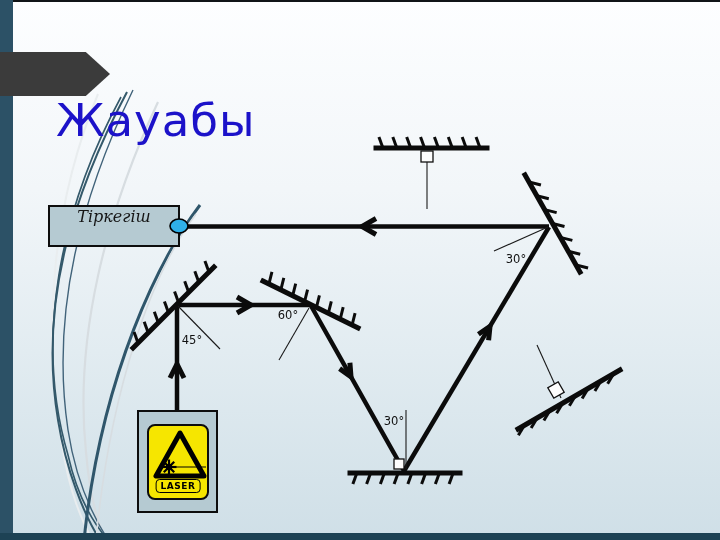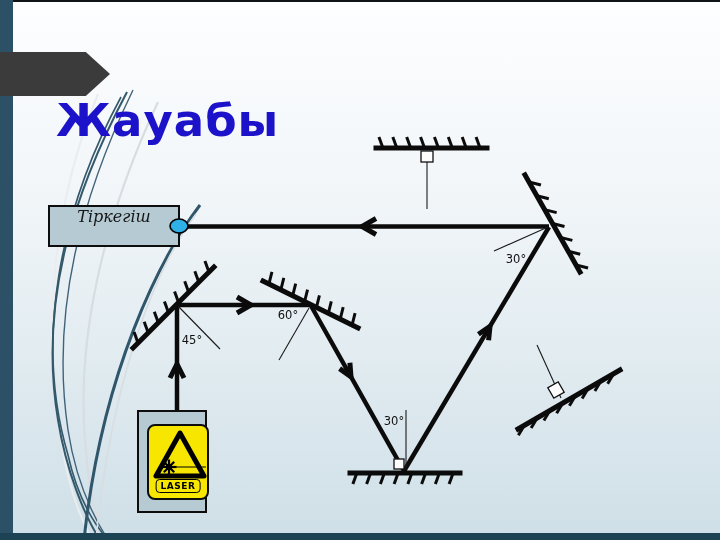--- a/index.html
+++ b/index.html
@@ -11,33 +11,33 @@
   .top-line{position:absolute;left:0;top:0;width:720px;height:2px;background:#101417;}
   .left-bar{position:absolute;left:0;top:0;width:13px;height:540px;background:#2c5166;}
   .bottom-bar{position:absolute;left:0;top:533px;width:720px;height:7px;background:#1d4254;}
   .swooshes{position:absolute;left:0;top:0;}
   .title-pointer{
     position:absolute;left:0;top:52px;width:110px;height:44px;background:#3b3b3b;
     clip-path:polygon(0 0,78% 0,100% 50%,78% 100%,0 100%);
   }
   .slide-title{
     position:absolute;left:56px;top:97px;margin:0;
-    font-size:45px;font-weight:700;line-height:1.05;color:#1c12c9;letter-spacing:1px;
+    font-size:45px;font-weight:400;line-height:1.05;color:#1c12c9;letter-spacing:1px;
   }
   .detector-box{
     position:absolute;left:48px;top:205px;width:132px;height:42px;box-sizing:border-box;
     background:#b5cad2;border:2.5px solid #0d0d0d;
     display:flex;justify-content:center;
   }
   .detector-box span{
     font-family:"DejaVu Serif","Liberation Serif",serif;font-style:italic;
     font-size:16px;color:#151515;
   }
   .laser-box{
-    position:absolute;left:137px;top:410px;width:70px;height:103px;box-sizing:border-box;
+    position:absolute;left:137px;top:410px;width:81px;height:103px;box-sizing:border-box;
     background:#b5cad2;border:2.5px solid #0d0d0d;
   }
   .laser-sign{
     position:absolute;left:8px;top:12px;width:62px;height:76px;box-sizing:border-box;
     background:#f6e600;border:2px solid #0d0d0d;border-radius:8px;
   }
   .laser-sign svg{position:absolute;left:0;top:0;}
   .laser-label{
     position:absolute;left:50%;top:53px;transform:translateX(-50%);
     font-size:9px;font-weight:bold;letter-spacing:0.5px;color:#000;

